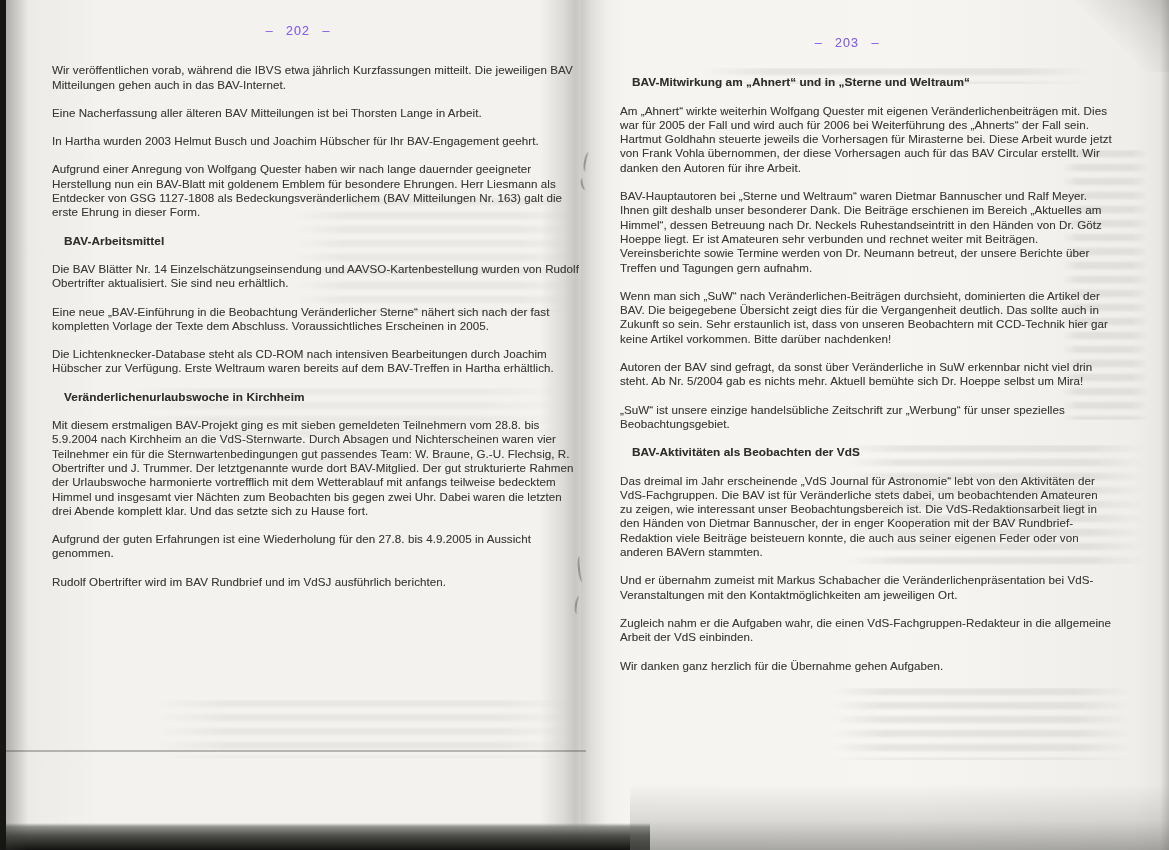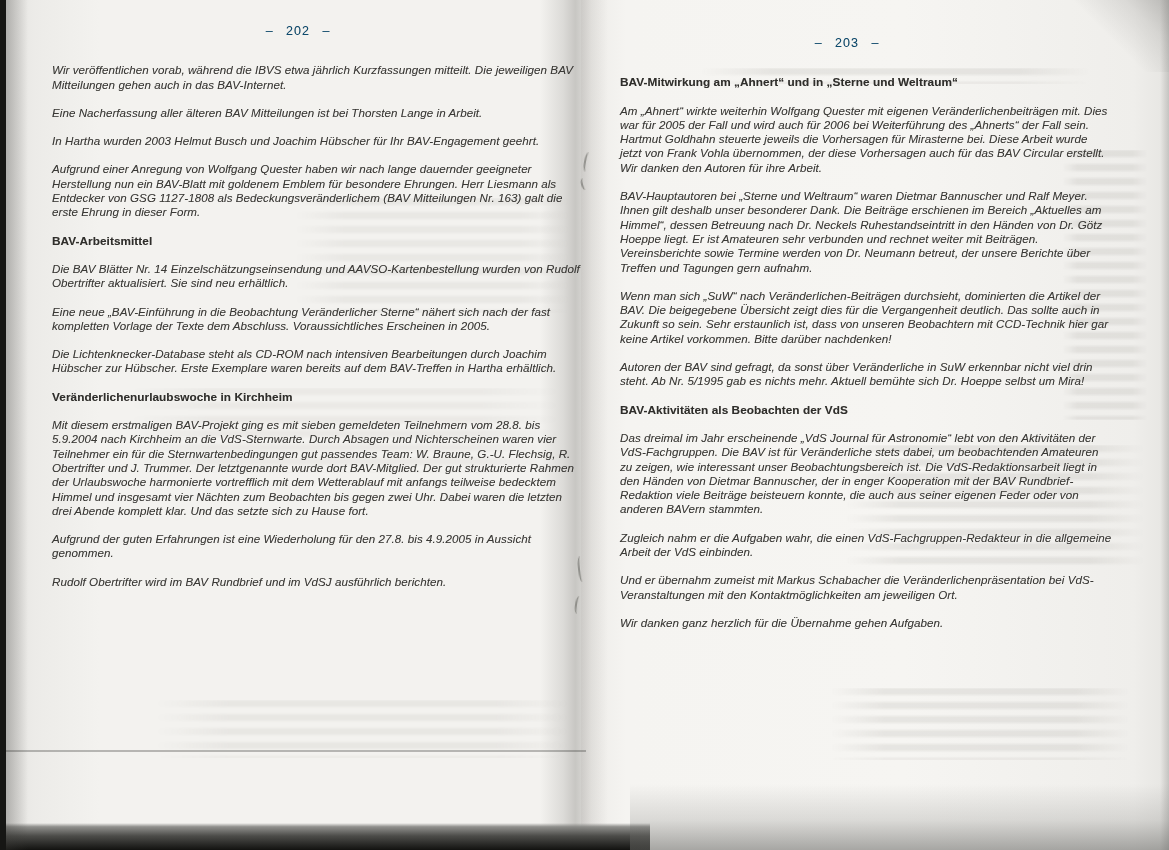--- a/index.html
+++ b/index.html
@@ -67,27 +67,27 @@
     position:absolute; width:4px; z-index:4;
     border-left:2px solid rgba(95,94,90,0.55);
     border-radius:60%; filter:blur(0.3px);
   }
   
   .page { position:absolute; z-index:5; font-size:11.6px; line-height:14.3px; letter-spacing:0.05px;
           text-shadow:0 0 0.5px rgba(55,54,50,0.32); }
   .page-left-col  { left:52px;  top:24px; width:528px; }
   .page-right-col { left:620px; top:36px; width:492px; }
   .page-head {
-    text-align:center; font-size:12.5px; color:#0c4a6e;
+    text-align:center; font-size:12.5px; color:#8b5cf6;
     word-spacing:8px; letter-spacing:1px; margin:0 0 25px;
   }
   .page-left-col  .page-head { transform:translateX(-18px); }
   .page-right-col .page-head { transform:translateX(-19px); }
-  .page-body p  { margin:0 0 14px;font-style:italic; }
-  .page-body h3 { font-size:11.8px; font-weight:bold; color:#2f2e2b; margin:13px 0 14px; }
+  .page-body p  { margin:0 0 14px; }
+  .page-body h3 { font-size:11.8px; font-weight:bold; color:#2f2e2b; margin:13px 12px 14px; }
 </style>
 </head>
 <body>
 
 <div class="scan">
 
   <div class="paper-left"></div>
   <div class="paper-right"></div>
 
   <div class="bleed" style="left:700px; top:68px;  width:390px; height:16px;"></div>
@@ -106,40 +106,41 @@
   <div class="page page-left-col">
     <div class="page-head">– 202 –</div>
     <div class="page-body">
         <p>Wir veröffentlichen vorab, während die IBVS etwa jährlich Kurzfassungen mitteilt. Die jeweiligen BAV Mitteilungen gehen auch in das BAV-Internet.</p>
         <p>Eine Nacherfassung aller älteren BAV Mitteilungen ist bei Thorsten Lange in Arbeit.</p>
         <p>In Hartha wurden 2003 Helmut Busch und Joachim Hübscher für Ihr BAV-Engagement geehrt.</p>
         <p>Aufgrund einer Anregung von Wolfgang Quester haben wir nach lange dauernder geeigneter Herstellung nun ein BAV-Blatt mit goldenem Emblem für besondere Ehrungen. Herr Liesmann als Entdecker von GSG 1127-1808 als Bedeckungsveränderlichem (BAV Mitteilungen Nr. 163) galt die erste Ehrung in dieser Form.</p>
         <h3>BAV-Arbeitsmittel</h3>
         <p>Die BAV Blätter Nr. 14 Einzelschätzungseinsendung und AAVSO-Kartenbestellung wurden von Rudolf Obertrifter aktualisiert. Sie sind neu erhältlich.</p>
         <p>Eine neue „BAV-Einführung in die Beobachtung Veränderlicher Sterne“ nähert sich nach der fast kompletten Vorlage der Texte dem Abschluss. Voraussichtliches Erscheinen in 2005.</p>
-        <p>Die Lichtenknecker-Database steht als CD-ROM nach intensiven Bearbeitungen durch Joachim Hübscher zur Hübscher. Erste Exemplare waren bereits auf dem BAV-Treffen in Hartha erhältlich.</p>
+        <p>Die Lichtenknecker-Database steht als CD-ROM nach intensiven Bearbeitungen durch Joachim Hübscher zur Verfügung. Erste Weltraum waren bereits auf dem BAV-Treffen in Hartha erhältlich.</p>
         <h3>Veränderlichenurlaubswoche in Kirchheim</h3>
         <p>Mit diesem erstmaligen BAV-Projekt ging es mit sieben gemeldeten Teilnehmern vom 28.8. bis 5.9.2004 nach Kirchheim an die VdS-Sternwarte. Durch Absagen und Nichterscheinen waren vier Teilnehmer ein für die Sternwartenbedingungen gut passendes Team: W. Braune, G.-U. Flechsig, R. Obertrifter und J. Trummer. Der letztgenannte wurde dort BAV-Mitglied. Der gut strukturierte Rahmen der Urlaubswoche harmonierte vortrefflich mit dem Wetterablauf mit anfangs teilweise bedecktem Himmel und insgesamt vier Nächten zum Beobachten bis gegen zwei Uhr. Dabei waren die letzten drei Abende komplett klar. Und das setzte sich zu Hause fort.</p>
         <p>Aufgrund der guten Erfahrungen ist eine Wiederholung für den 27.8. bis 4.9.2005 in Aussicht genommen.</p>
         <p>Rudolf Obertrifter wird im BAV Rundbrief und im VdSJ ausführlich berichten.</p>
       </div>
   </div>
 
   <div class="page page-right-col">
     <div class="page-head">– 203 –</div>
     <div class="page-body">
         <h3>BAV-Mitwirkung am „Ahnert“ und in „Sterne und Weltraum“</h3>
         <p>Am „Ahnert“ wirkte weiterhin Wolfgang Quester mit eigenen Veränderlichenbeiträgen mit. Dies war für 2005 der Fall und wird auch für 2006 bei Weiterführung des „Ahnerts“ der Fall sein. Hartmut Goldhahn steuerte jeweils die Vorhersagen für Mirasterne bei. Diese Arbeit wurde jetzt von Frank Vohla übernommen, der diese Vorhersagen auch für das BAV Circular erstellt. Wir danken den Autoren für ihre Arbeit.</p>
         <p>BAV-Hauptautoren bei „Sterne und Weltraum“ waren Dietmar Bannuscher und Ralf Meyer. Ihnen gilt deshalb unser besonderer Dank. Die Beiträge erschienen im Bereich „Aktuelles am Himmel“, dessen Betreuung nach Dr. Neckels Ruhestandseintritt in den Händen von Dr. Götz Hoeppe liegt. Er ist Amateuren sehr verbunden und rechnet weiter mit Beiträgen. Vereinsberichte sowie Termine werden von Dr. Neumann betreut, der unsere Berichte über Treffen und Tagungen gern aufnahm.</p>
         <p>Wenn man sich „SuW“ nach Veränderlichen-Beiträgen durchsieht, dominierten die Artikel der BAV. Die beigegebene Übersicht zeigt dies für die Vergangenheit deutlich. Das sollte auch in Zukunft so sein. Sehr erstaunlich ist, dass von unseren Beobachtern mit CCD-Technik hier gar keine Artikel vorkommen. Bitte darüber nachdenken!</p>
-        <p>Autoren der BAV sind gefragt, da sonst über Veränderliche in SuW erkennbar nicht viel drin steht. Ab Nr. 5/1995 gab es nichts mehr. Aktuell bemühte sich Dr. Hoeppe selbst um Mira!</p>
+        <p>Autoren der BAV sind gefragt, da sonst über Veränderliche in SuW erkennbar nicht viel drin steht. Ab Nr. 5/2004 gab es nichts mehr. Aktuell bemühte sich Dr. Hoeppe selbst um Mira!</p>
+        <p>„SuW“ ist unsere einzige handelsübliche Zeitschrift zur „Werbung“ für unser spezielles Beobachtungsgebiet.</p>
         <h3>BAV-Aktivitäten als Beobachten der VdS</h3>
         <p>Das dreimal im Jahr erscheinende „VdS Journal für Astronomie“ lebt von den Aktivitäten der VdS-Fachgruppen. Die BAV ist für Veränderliche stets dabei, um beobachtenden Amateuren zu zeigen, wie interessant unser Beobachtungsbereich ist. Die VdS-Redaktionsarbeit liegt in den Händen von Dietmar Bannuscher, der in enger Kooperation mit der BAV Rundbrief-Redaktion viele Beiträge beisteuern konnte, die auch aus seiner eigenen Feder oder von anderen BAVern stammten.</p>
+        <p>Und er übernahm zumeist mit Markus Schabacher die Veränderlichenpräsentation bei VdS-Veranstaltungen mit den Kontaktmöglichkeiten am jeweiligen Ort.</p>
         <p>Zugleich nahm er die Aufgaben wahr, die einen VdS-Fachgruppen-Redakteur in die allgemeine Arbeit der VdS einbinden.</p>
-        <p>Und er übernahm zumeist mit Markus Schabacher die Veränderlichenpräsentation bei VdS-Veranstaltungen mit den Kontaktmöglichkeiten am jeweiligen Ort.</p>
         <p>Wir danken ganz herzlich für die Übernahme gehen Aufgaben.</p>
       </div>
   </div>
 
   <div class="gutter-shadow"></div>
   <div class="corner-fold-tr"></div>
   <div class="edge-right"></div>
   <div class="page-bottom-edge-line"></div>
   <div class="shadow-bottom-left"></div>
   <div class="shadow-bottom-right"></div>

